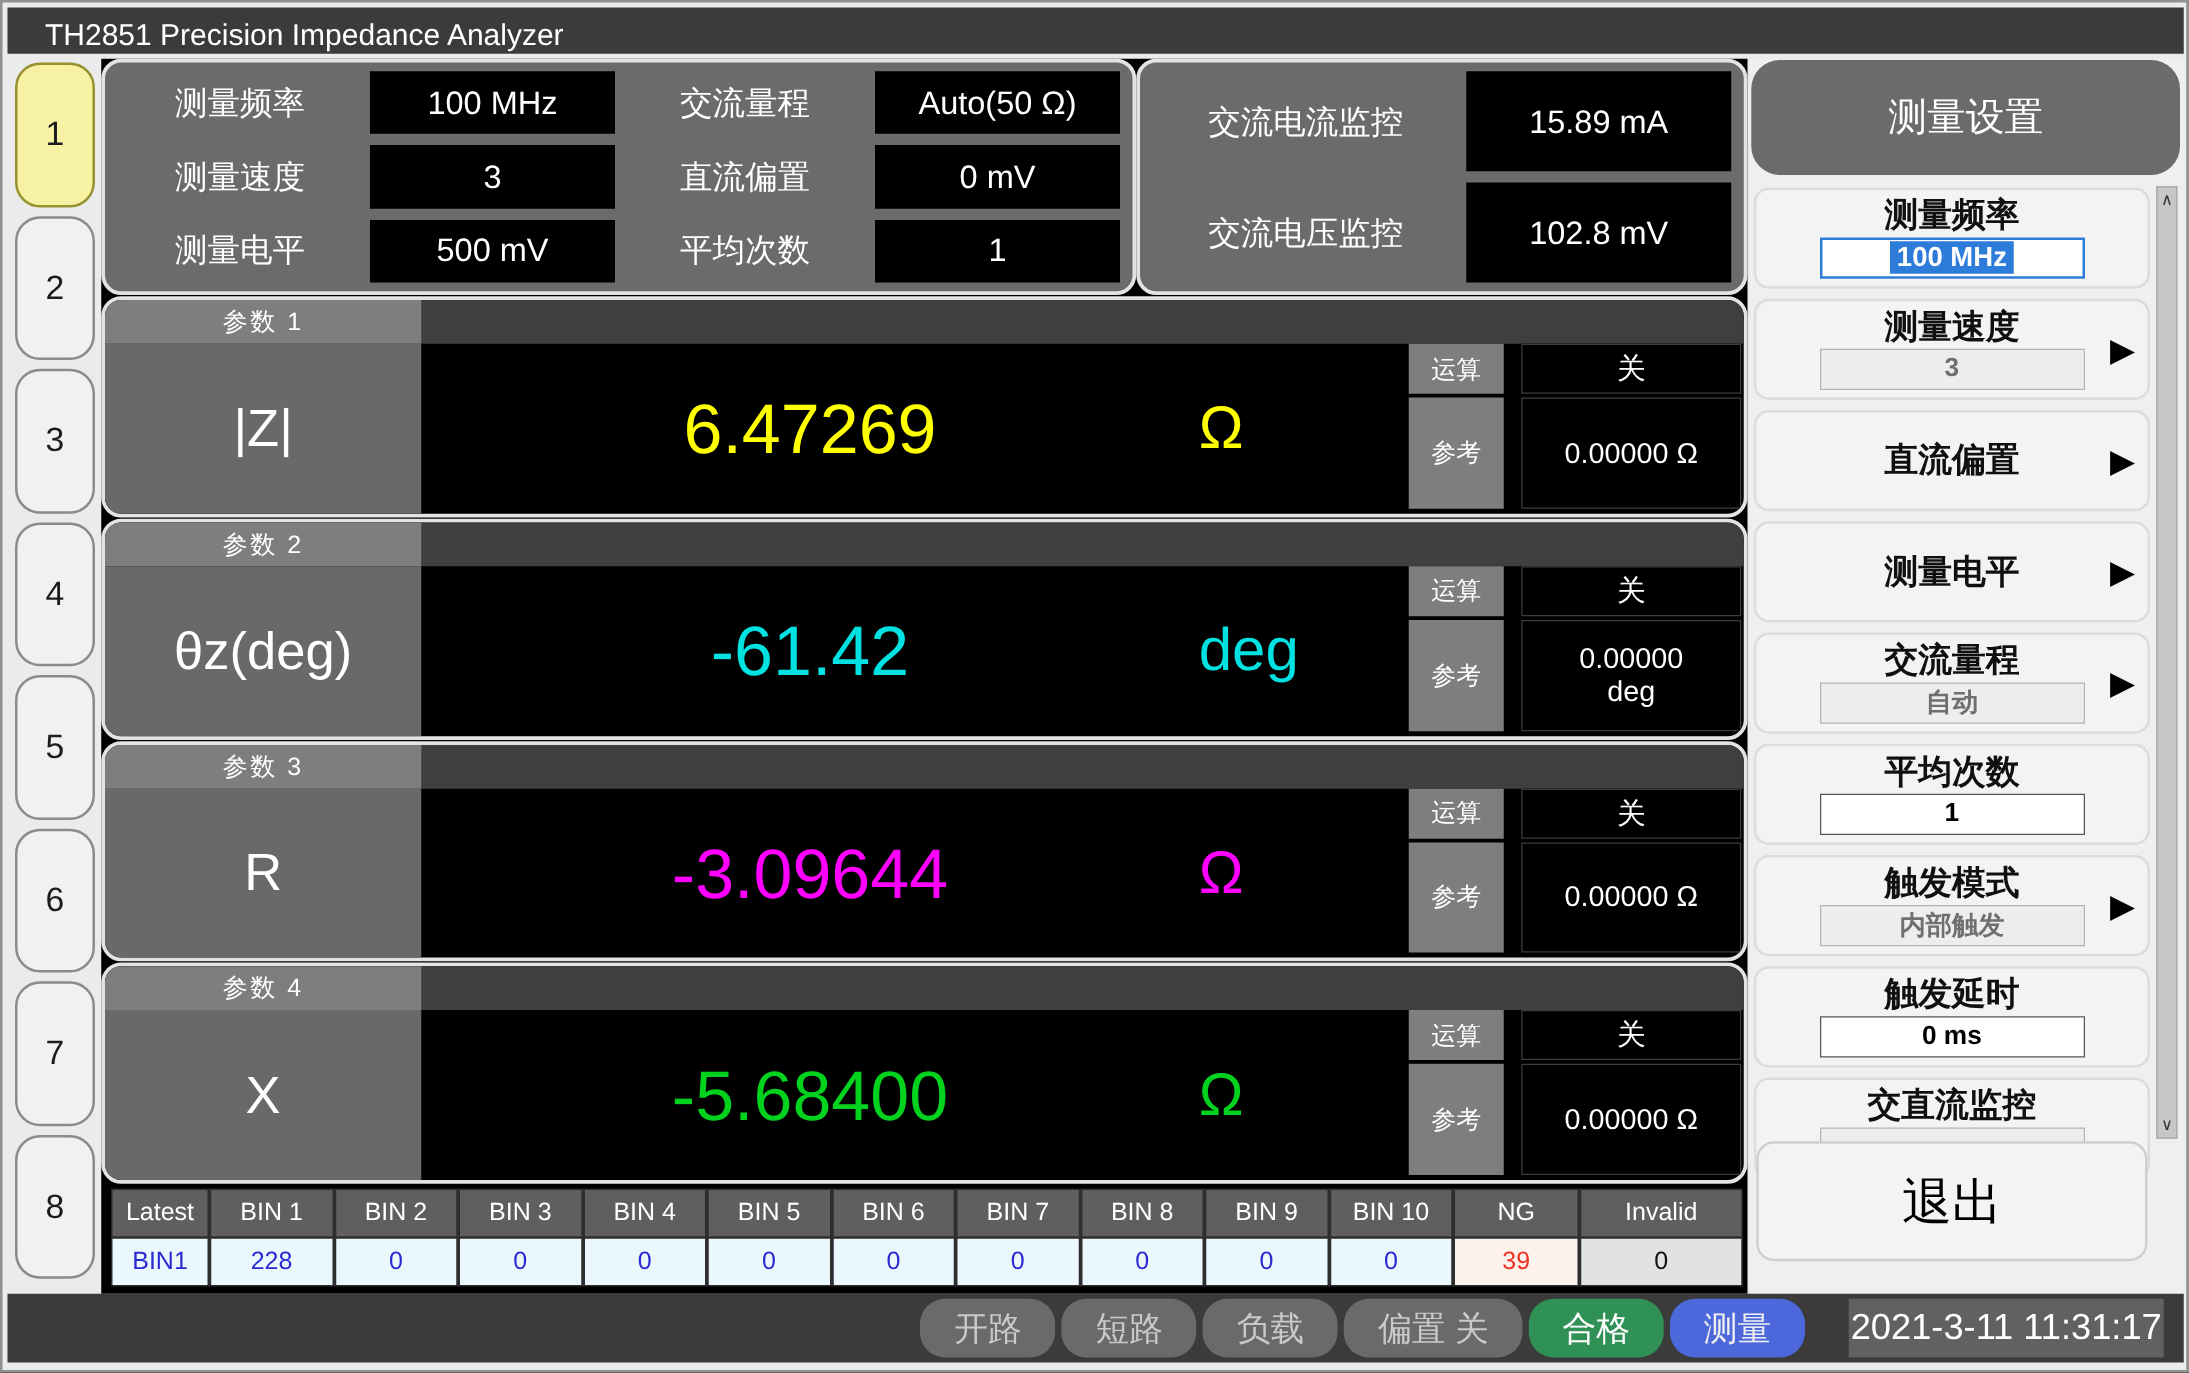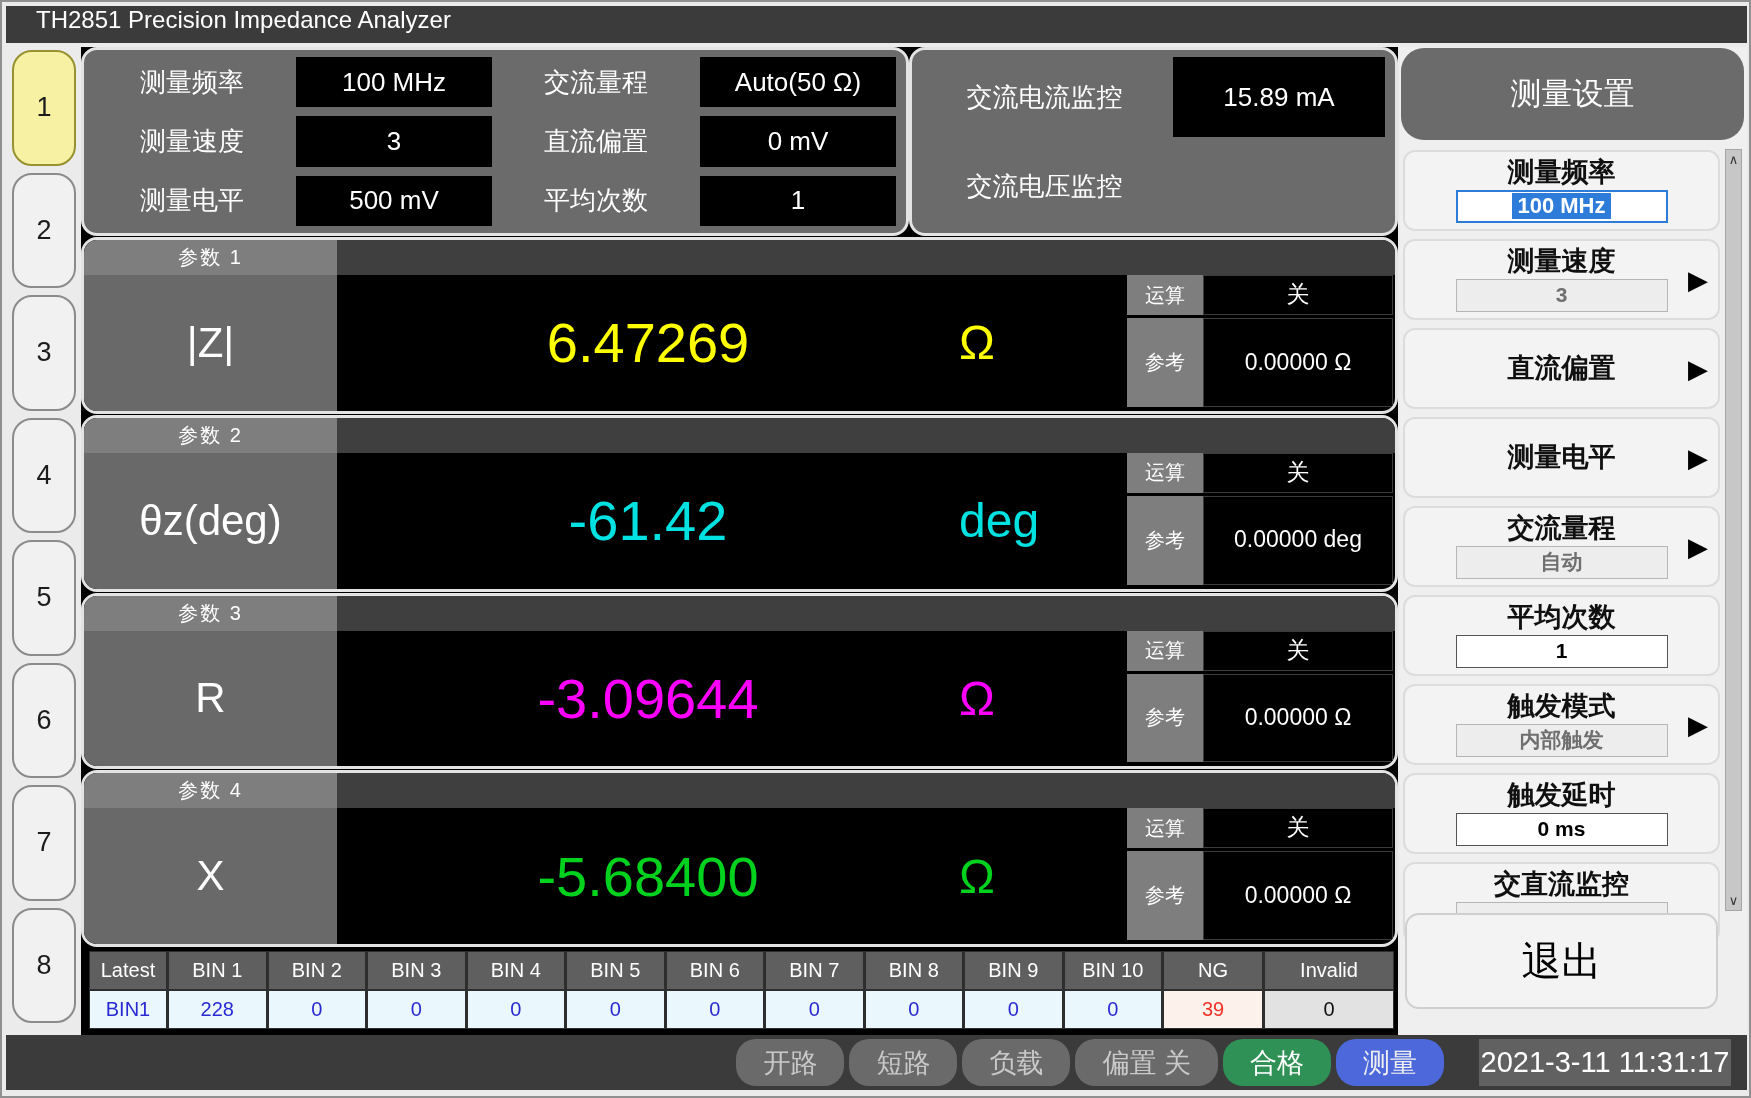--- a/index.html
+++ b/index.html
@@ -3,21 +3,21 @@
 <meta charset="utf-8">
 <style>
   * { margin:0; padding:0; box-sizing:border-box; }
   body { background:#555; font-family:"Liberation Sans","DejaVu Sans",sans-serif; }
   .screen { position:relative; width:1751px; height:1098px; background:#ebebeb;
             border:2px solid #909090; overflow:hidden; }
 
   
   .titlebar { position:absolute; left:4px; top:4px; width:1741px; height:37px;
               background:#3b3b3b; color:#fff; font-size:24px;
-              display:flex; align-items:flex-start; padding-left:30px; }
+              display:flex; align-items:flex-end; padding-left:30px; }
 
   
   .tabstrip { position:absolute; left:4px; top:45px; width:75px; height:984px;
               display:flex; flex-direction:column; gap:7px; padding:3px 5px 8px 6px; }
   .tab { flex:1; border:2px solid #8b8b8b; border-radius:20px; background:#f1f1f1;
          display:flex; align-items:center; justify-content:center;
          font-size:27px; color:#1c1c1c; cursor:pointer; }
   .tab.active { background:#f6f1a3; border-color:#97912f; }
 
   
@@ -42,21 +42,21 @@
   .param-chip { width:253px; background:#7e7e7e; color:#fff; font-size:20px;
                 letter-spacing:2px; display:flex; align-items:center; justify-content:center; }
   .param-body { flex:1; display:flex; }
   .param-name { width:253px; background:#696969; color:#fff; font-size:42px;
                 display:flex; align-items:center; justify-content:center; cursor:pointer; }
   .param-display { flex:1; display:flex; align-items:center; }
   .param-value { flex:1; text-align:center; font-size:56px; }
   .param-unit { width:168px; font-size:48px; }
   .param-right { width:268px; display:flex; flex-direction:column; gap:3px;
                  padding:0 2px 4px 0; }
-  .pr-row { display:flex; gap:0; }
+  .pr-row { display:flex; gap:14px; }
   .pr-row.op { flex:0 0 40px; }
   .pr-row.ref { flex:1; }
   .pr-label { width:76px; background:#7e7e7e; color:#fff; font-size:20px;
               display:flex; align-items:center; justify-content:center; }
   .pr-value { flex:1; background:#000; border:1px solid #3c3c3c; color:#fff;
               font-size:23px; display:flex; align-items:center; justify-content:center;
               text-align:center; line-height:1.2; }
   .pr-value.wrap2 { padding:0 30px; }
 
   
@@ -149,20 +149,21 @@
           <div class="tcell val">500 mV</div>
           <div class="tcell">平均次数</div>
           <div class="tcell val">1</div>
         </div>
       </div>
       <div class="box box-right">
         <div class="right-grid">
           <div class="tcell">交流电流监控</div>
           <div class="tcell val">15.89 mA</div>
           <div class="tcell">交流电压监控</div>
+          <div class="tcell val">102.8 mV</div>
         </div>
       </div>
     </div>
 
     <section class="param">
       <div class="param-header">
         <div class="param-chip">参数 1</div>
       </div>
       <div class="param-body">
         <div class="param-name">|Z|</div>

